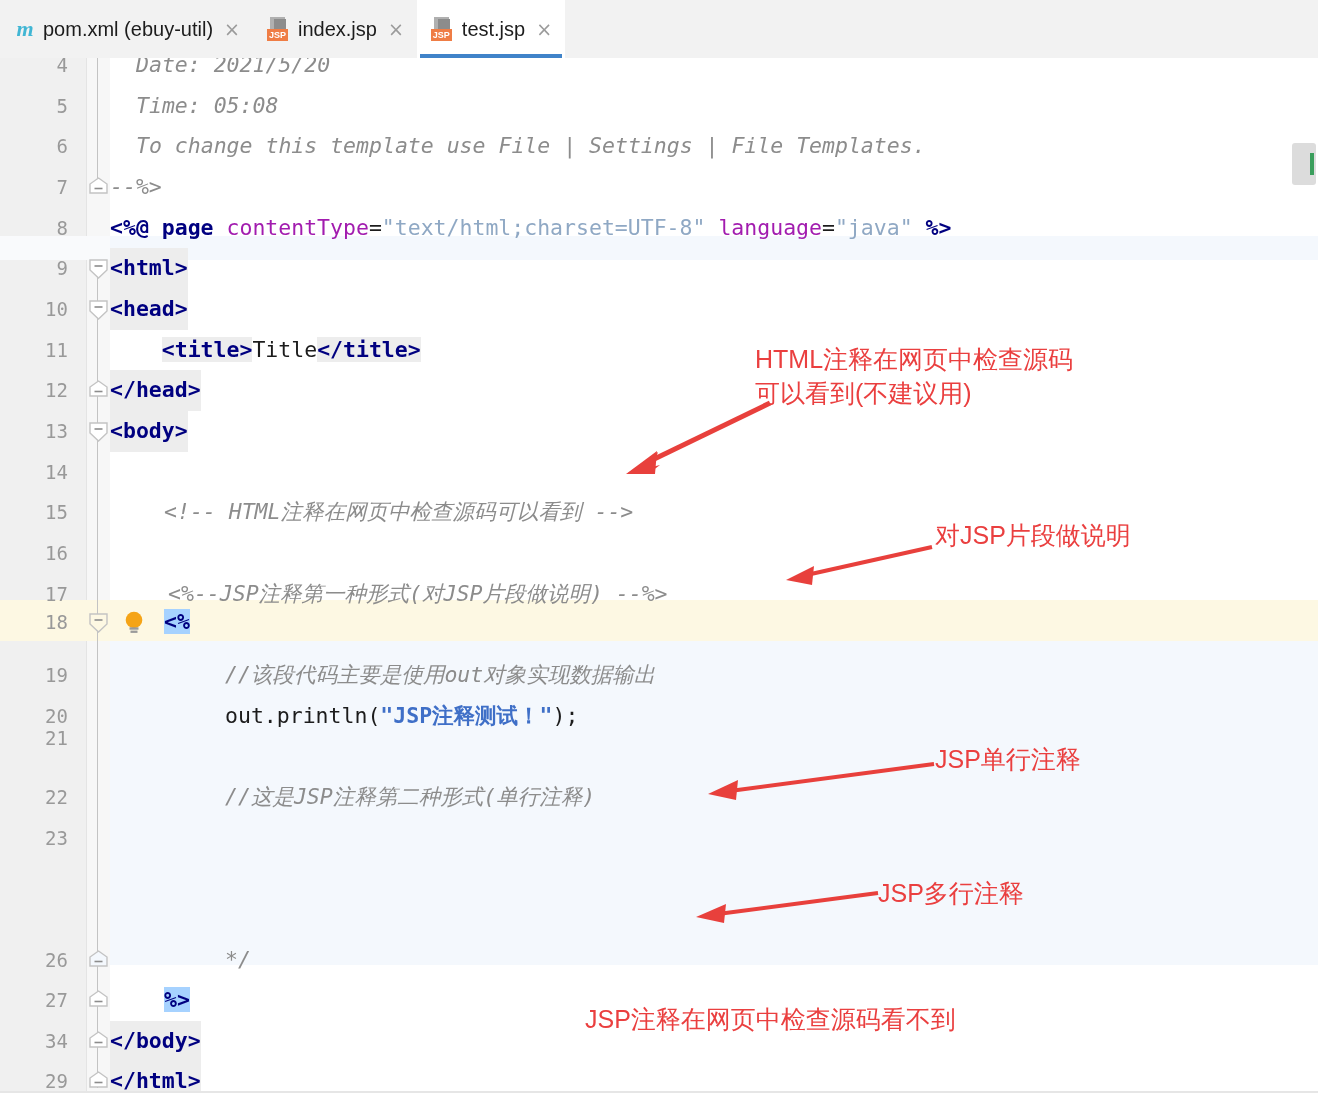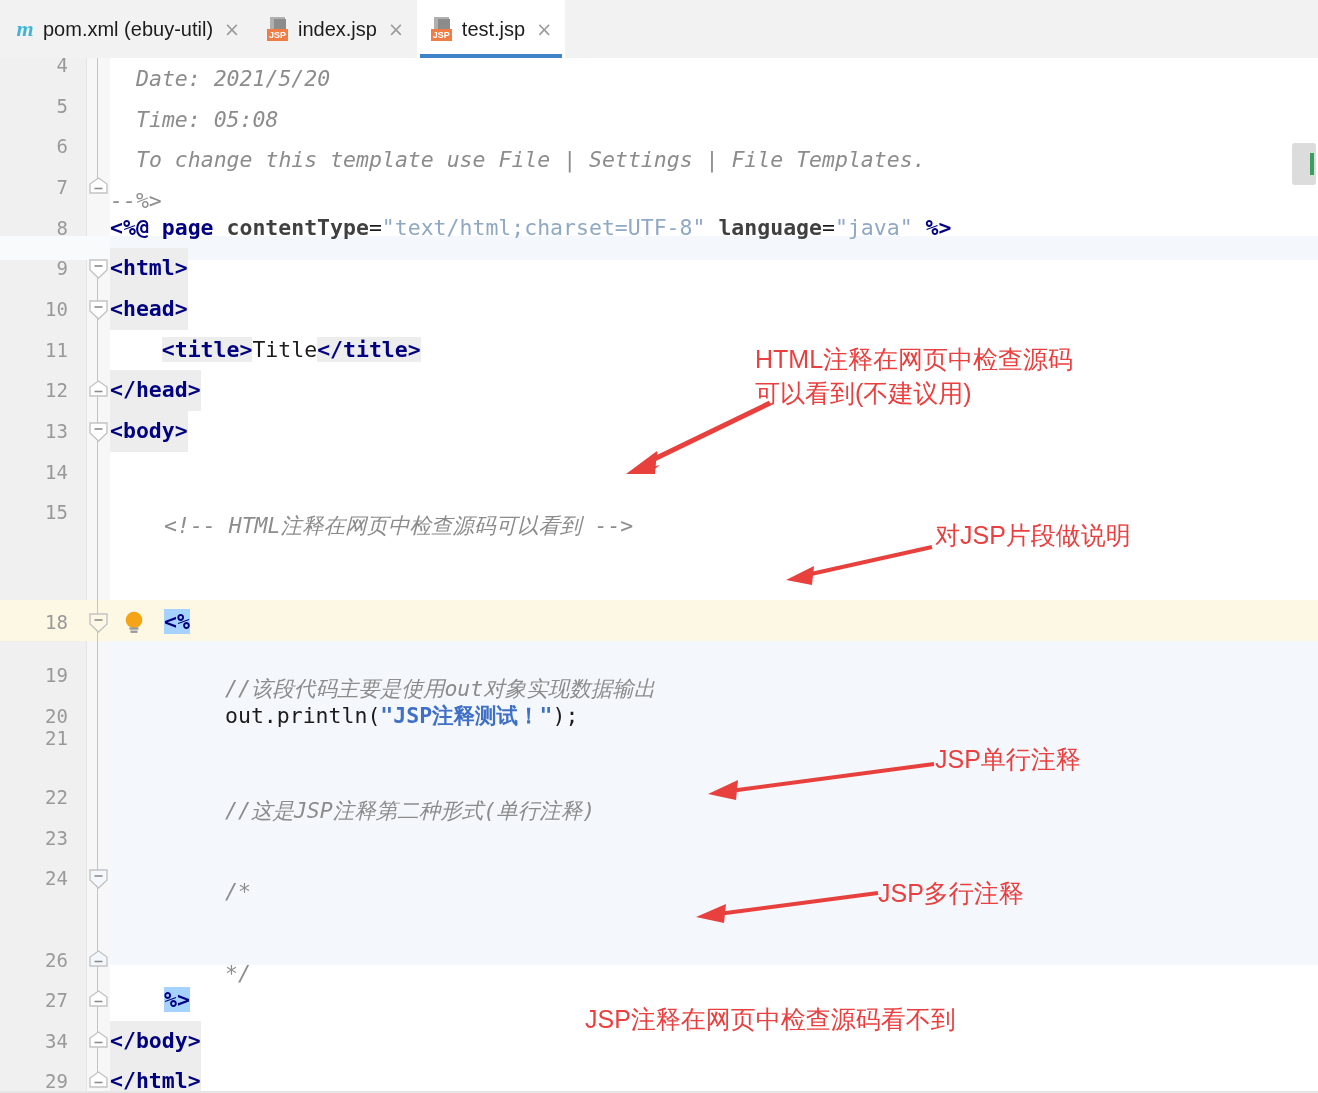--- a/index.html
+++ b/index.html
@@ -100,23 +100,23 @@
   
   .band{position:absolute;left:110px;width:1208px;}
   .band-yellow{background:#fdf8e3;}
   .band-blue{background:#f4f8fd;}
   .band-gutter-yellow{position:absolute;left:0;width:110px;background:#fdf8e3;}
   .band-gutter-blue{position:absolute;left:0;width:110px;background:#f9fafc;}
 
   
   .t-tag{color:#000080;font-weight:bold;background:#ededed;}
   .t-plain{color:#1c1c1c;}
-  .t-cmt{color:#8c8c8c;font-style:italic;margin-top:14px;}
+  .t-cmt{color:#8c8c8c;font-style:italic;}
   .t-dir{color:#000080;font-weight:bold;}
-  .t-attr{color:#404040;font-weight:bold;}
+  .t-attr{color:#a21caf;font-weight:normal;}
   .t-str{color:#8fa8c4;}
   .t-strb{color:#3f6fc7;font-weight:bold;}
   .t-sel{background:#a6d2ff;color:#000080;font-weight:bold;}
   .dirline{background:#f4f8fd;}
 
   
   .fold{
     position:absolute;left:88px;width:21px;height:21px;
   }
   .fold svg{display:block;}
@@ -278,21 +278,28 @@
 
   <div class="row" style="top:394px;">
     <span class="ln">14</span>
   </div>
 
   <div class="row" style="top:434px;">
     <span class="ln">15</span>
     <span class="code t-cmt" style="left:164px;">&lt;!-- HTML注释在网页中检查源码可以看到 --&gt;</span>
   </div>
 
-
+  <div class="row" style="top:475px;">
+    <span class="ln">16</span>
+  </div>
+
+  <div class="row" style="top:516px;">
+    <span class="ln">17</span>
+    <span class="code t-cmt" style="left:168px;">&lt;%--JSP注释第一种形式(对JSP片段做说明) --%&gt;</span>
+  </div>
 
   <div class="row" style="top:544px;">
     <span class="ln">18</span>
     <span class="fold" style="top:11px;">
       <svg width="21" height="21" viewBox="0 0 21 21">
         <path d="M2 1 L19 1 L19 11 L10.5 19 L2 11 Z" fill="#fdf8e3" stroke="#c3c3c3" stroke-width="1.4"></path>
         <line x1="6.5" y1="7" x2="14.5" y2="7" stroke="#8c8c8c" stroke-width="1.6"></line>
       </svg>
     </span>
     <span class="bulb" style="top:8px;">
@@ -321,30 +328,20 @@
 
   <div class="row" style="top:719px;">
     <span class="ln">22</span>
     <span class="code t-cmt" style="left:225px;">//这是JSP注释第二种形式(单行注释)</span>
   </div>
 
   <div class="row" style="top:760px;">
     <span class="ln">23</span>
   </div>
 
-  <div class="row" style="top:800px;">
-    <span class="ln">24</span>
-    <span class="fold" style="top:11px;">
-      <svg width="21" height="21" viewBox="0 0 21 21">
-        <path d="M2 1 L19 1 L19 11 L10.5 19 L2 11 Z" fill="#f4f8fd" stroke="#c3c3c3" stroke-width="1.4"></path>
-        <line x1="6.5" y1="7" x2="14.5" y2="7" stroke="#8c8c8c" stroke-width="1.6"></line>
-      </svg>
-    </span>
-    <span class="code t-cmt" style="left:225px;">/*</span>
-  </div>
 
 
   <div class="row" style="top:882px;">
     <span class="ln">26</span>
     <span class="fold" style="top:10px;">
       <svg width="21" height="21" viewBox="0 0 21 21">
         <path d="M10.5 1 L19 7 L19 16 L2 16 L2 7 Z" fill="#f4f8fd" stroke="#c3c3c3" stroke-width="1.4"></path>
         <line x1="6.5" y1="11.5" x2="14.5" y2="11.5" stroke="#8c8c8c" stroke-width="1.6"></line>
       </svg>
     </span>

